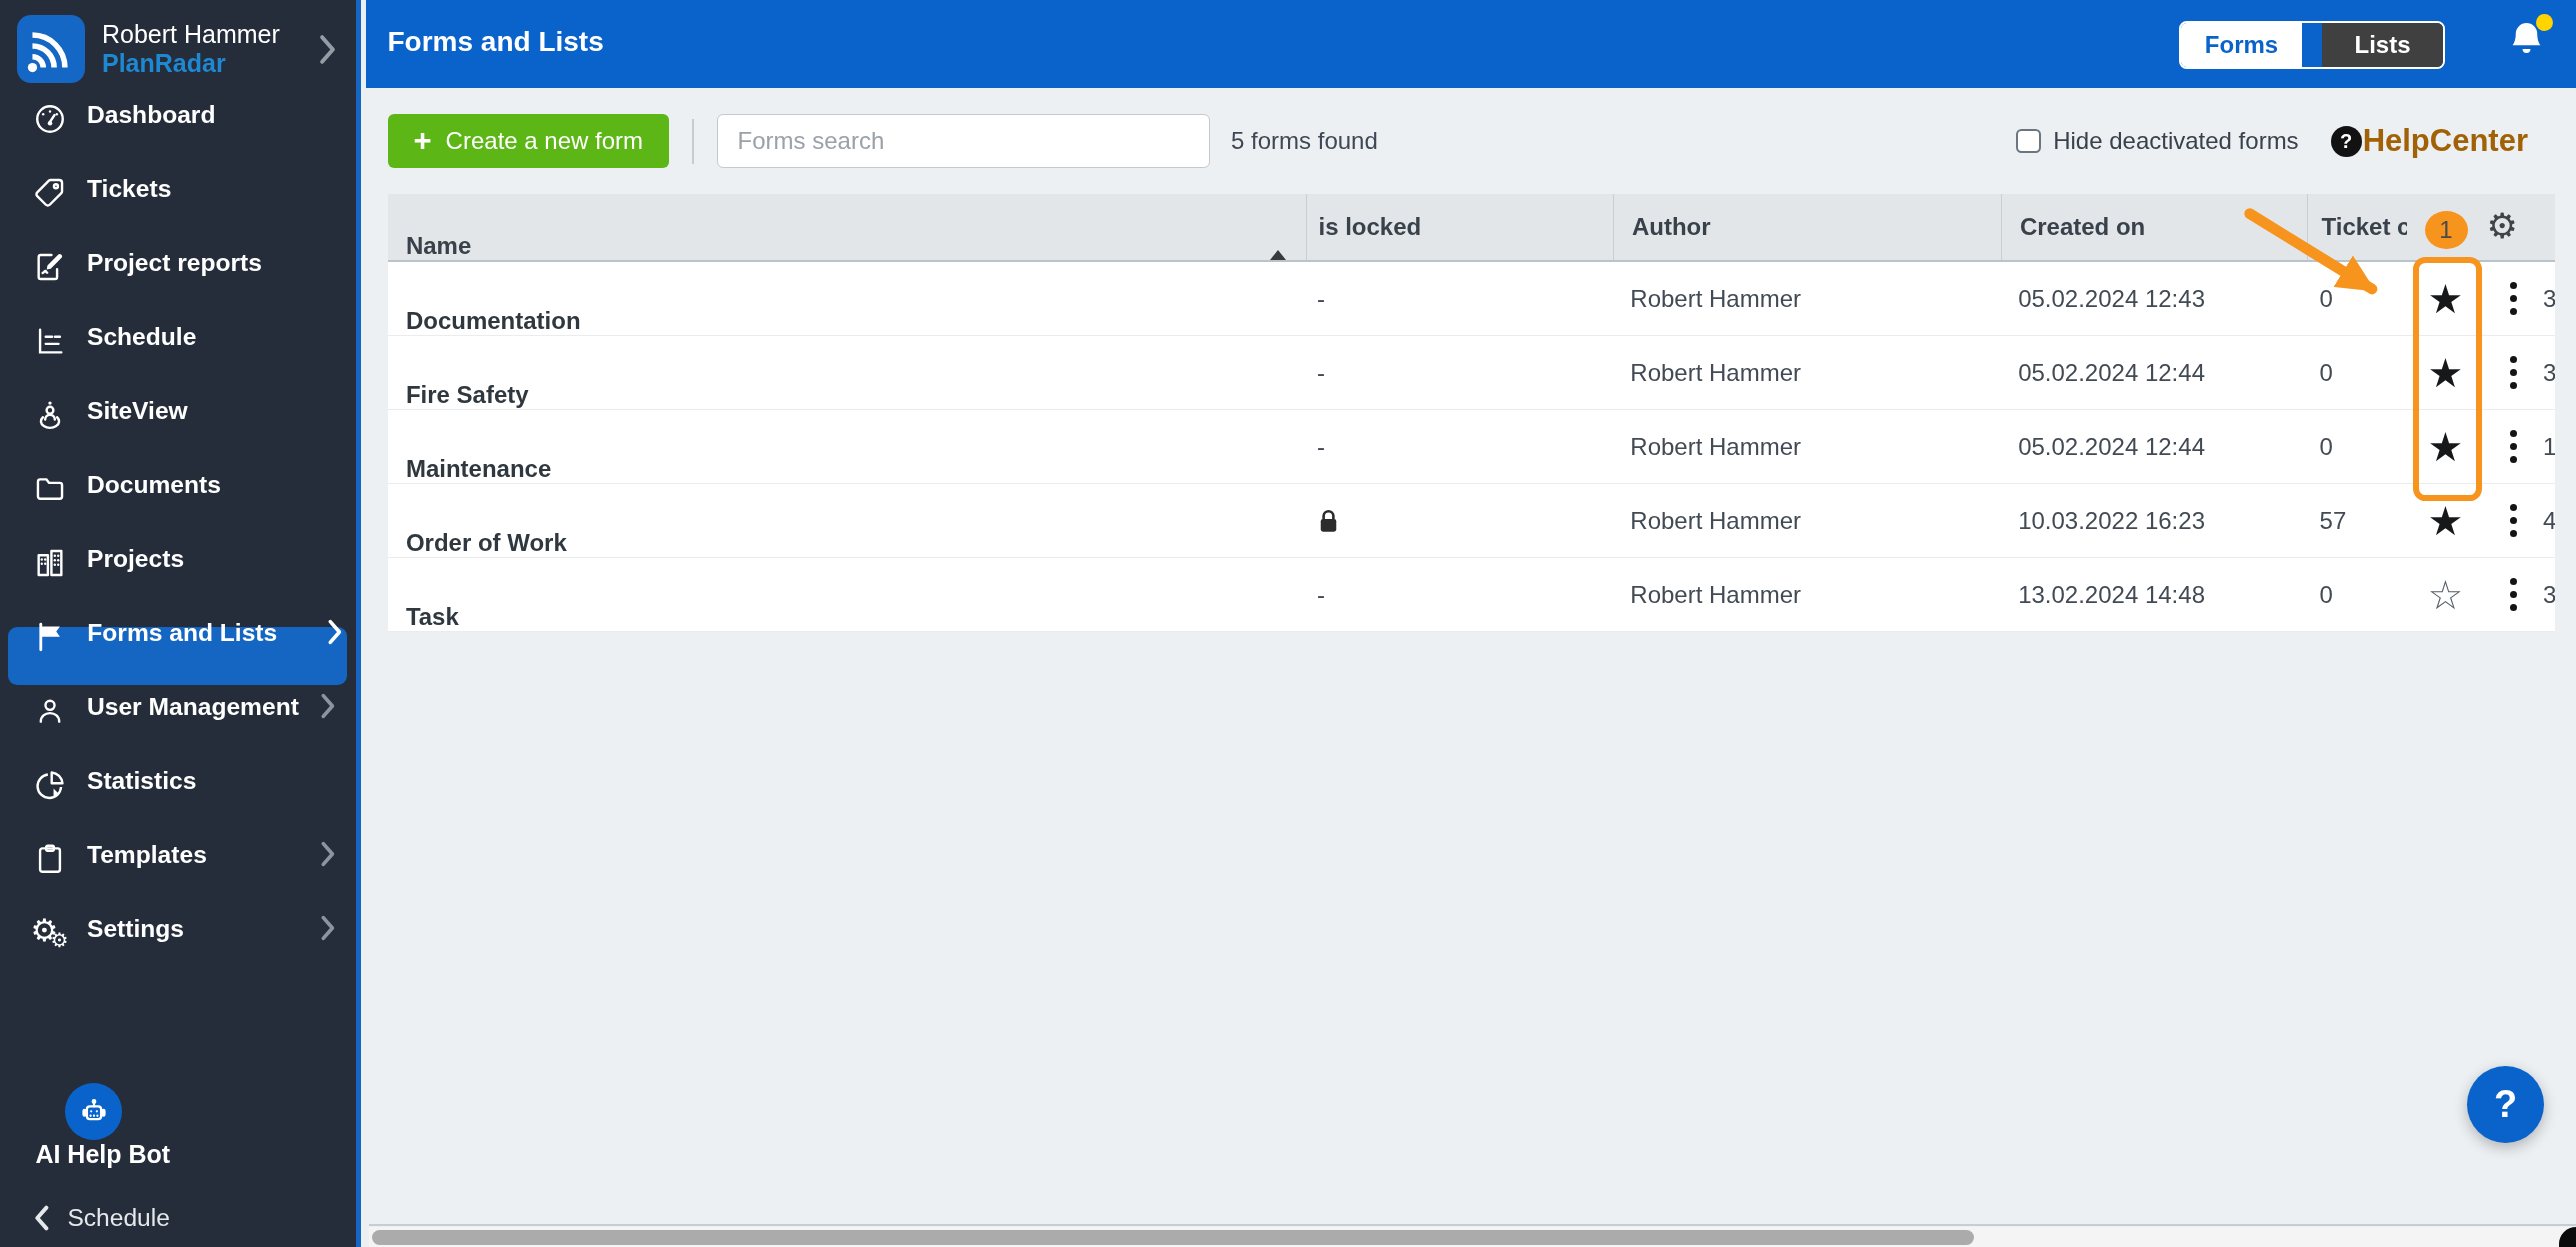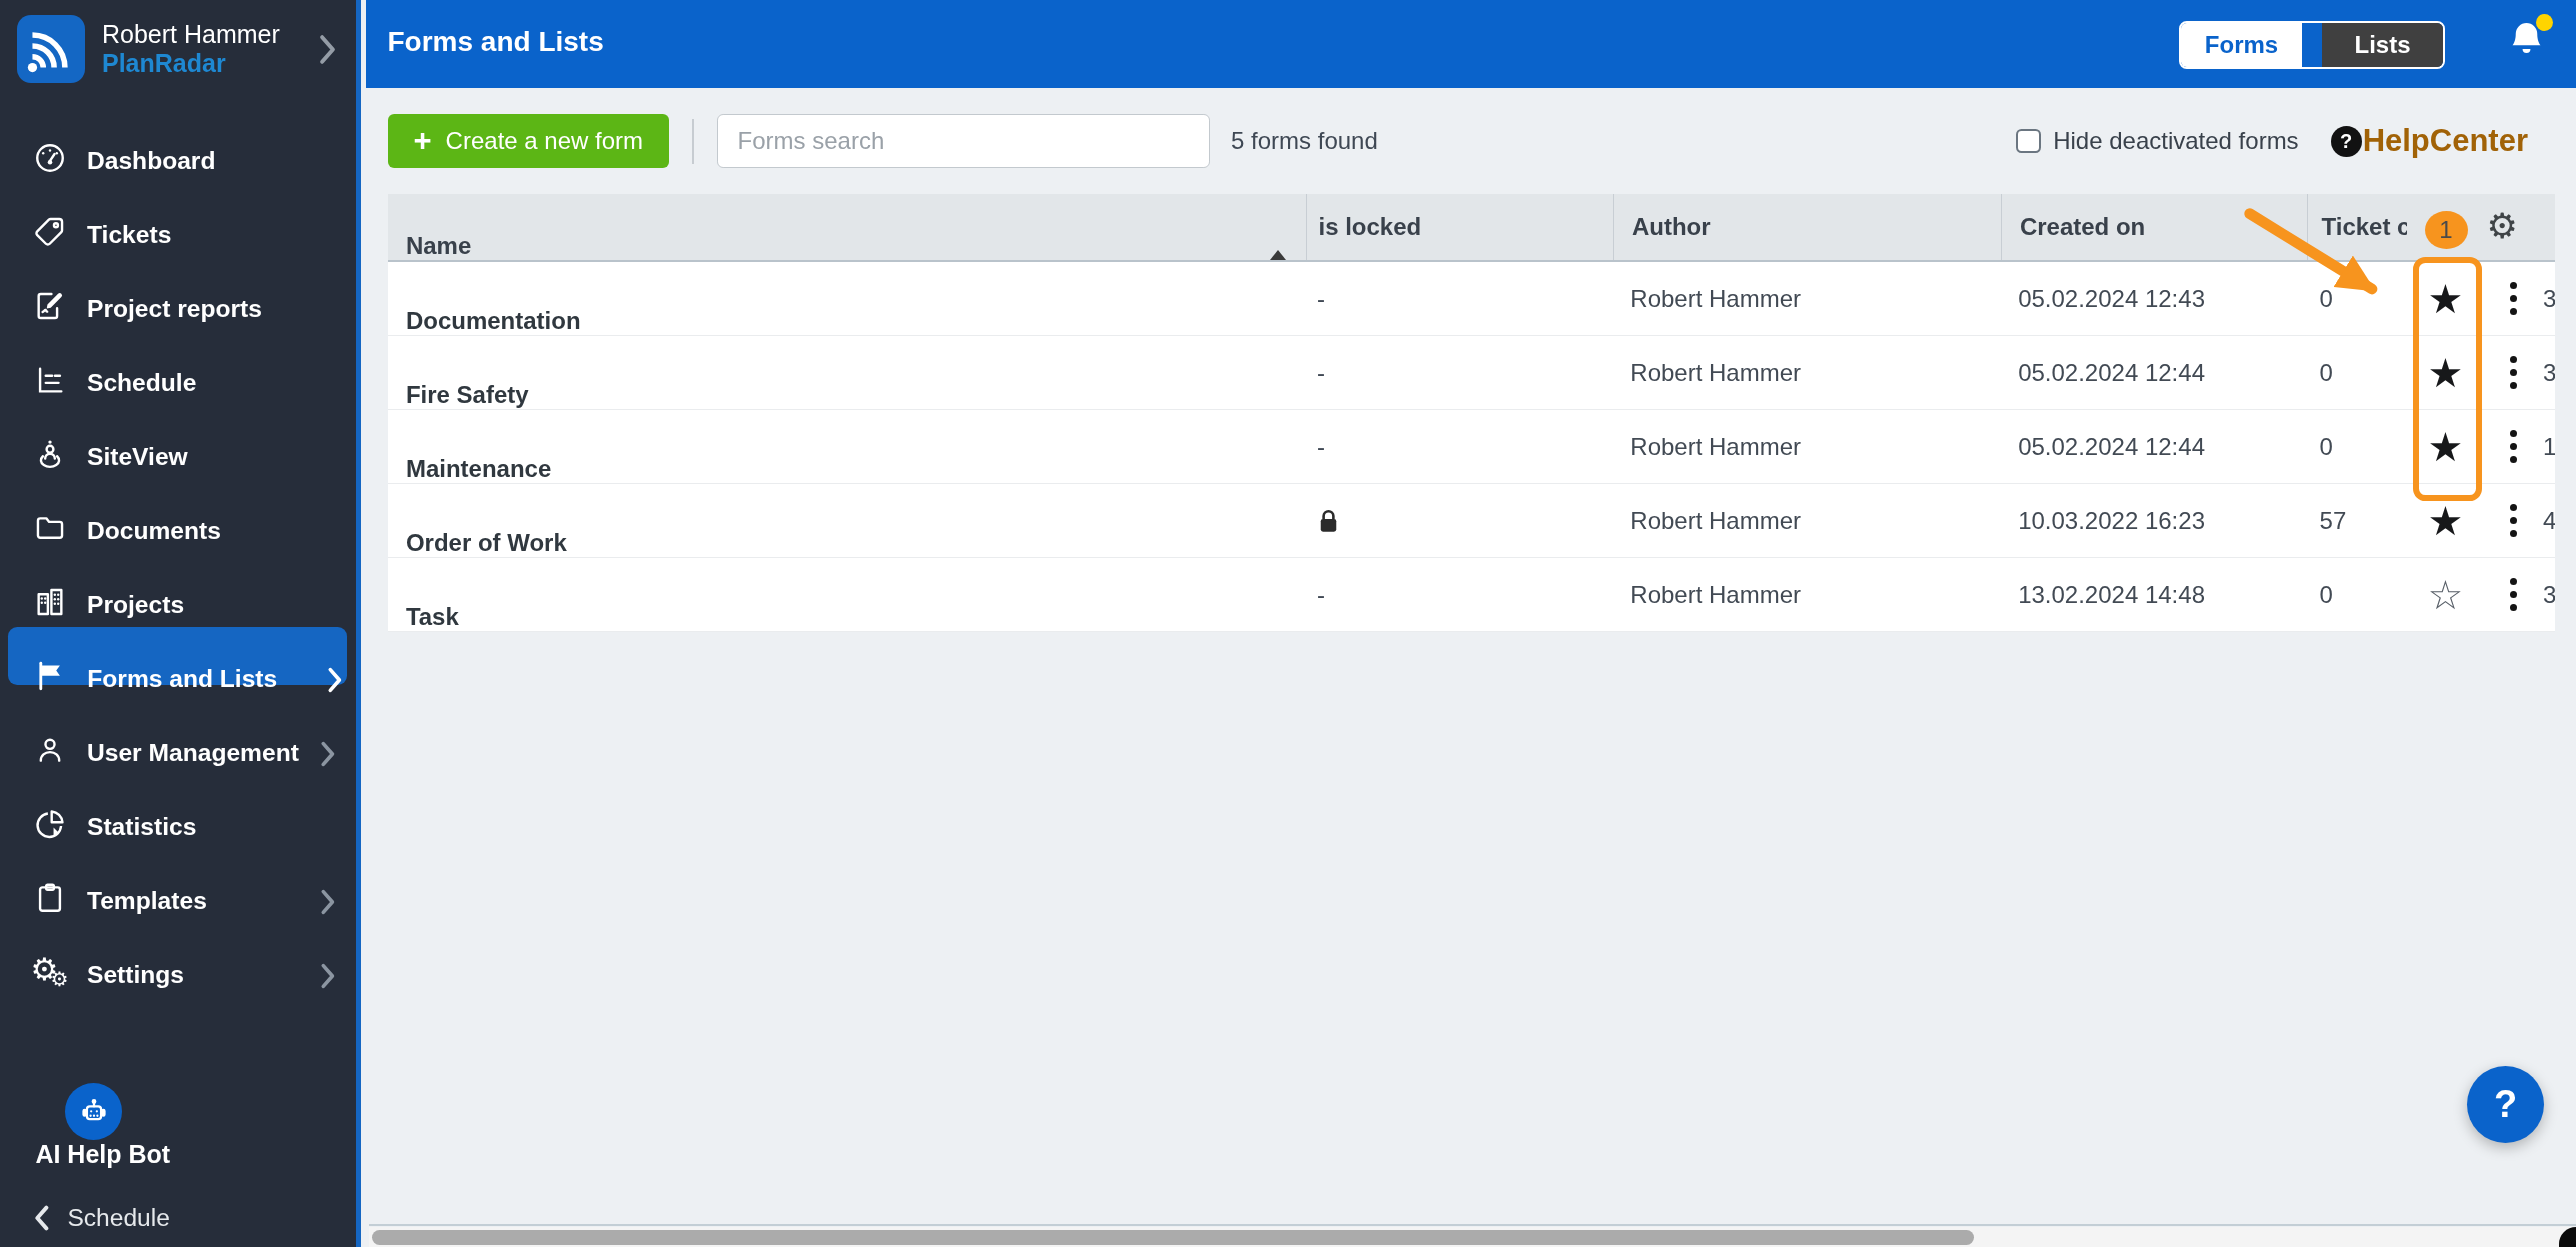--- a/index.html
+++ b/index.html
@@ -14,21 +14,21 @@
     background:#262D3A;border-right:5.4px solid #1566C2;box-sizing:border-box;
   }
   .user-block{display:flex;align-items:center;height:98px;padding:0 15.4px 0 17px;}
   .logo{width:68px;height:68px;flex:0 0 auto;}
   .user-meta{margin-left:17px;flex:1;min-width:0;}
   .user-name{color:#FFFFFF;font-size:25px;font-weight:400;line-height:1.15;}
   .user-account{color:#1E88D2;font-size:25px;font-weight:bold;line-height:1.2;}
   .user-chevron{flex:0 0 auto;margin-right:3.1px;}
   .menu{position:absolute;top:101px;left:0;right:0;}
   .menu-item{
-    height:74px;display:flex;align-items:flex-end;padding:0 20px 0 32px;
+    height:74px;display:flex;align-items:flex-start;padding:0 20px 0 32px;
     color:#FFFFFF;cursor:pointer;position:relative;box-sizing:border-box;
   }
   .menu-item .mi-icon{width:35px;height:35px;flex:0 0 auto;display:flex;align-items:center;justify-content:center;}
   .menu-item .mi-label{margin-left:20px;font-size:24.6px;font-weight:bold;flex:1;}
   .menu-item.active{padding:0 12.3px 0 7.7px;}
   .menu-item.active .pill{
     position:absolute;left:7.7px;right:9.2px;top:8.4px;bottom:8.4px;
     background:#1566C2;border-radius:9.2px;z-index:0;
   }
   .menu-item.active .mi-icon{margin-left:24.6px;}

